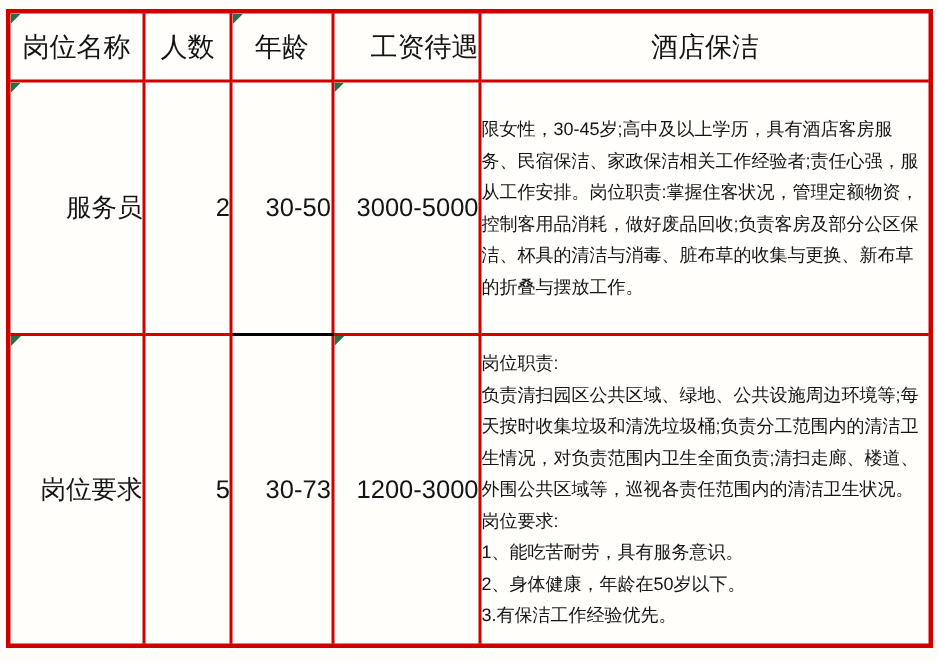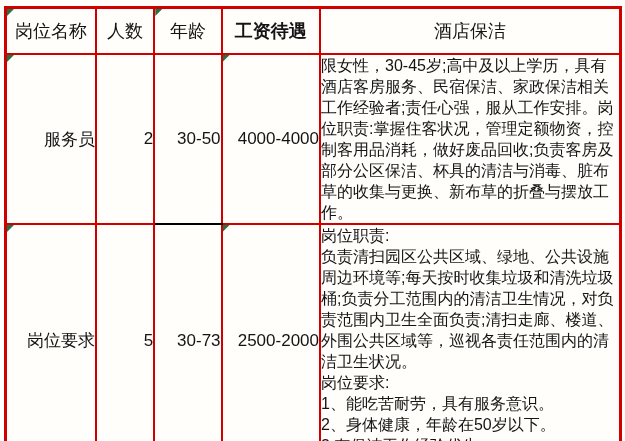--- a/index.html
+++ b/index.html
@@ -34,31 +34,31 @@
     overflow: hidden;
   }
   th.hdr {
     height: 44px;
     font-size: 18px;
     text-align: center;
     vertical-align: middle;
     position: relative;
     white-space: nowrap;
   }
-  th.hdr.bold { font-weight: bold; }
+  th.hdr.bold { font-weight: normal; text-align: right; }
   td.c-center {
     text-align: right;
     vertical-align: middle;
     font-size: 17px;
     position: relative;
   }
   td.c-req {
     text-align: left;
     vertical-align: middle;
-    font-size: 16px;
+    font-size: 12px;
     line-height: 21px;
     padding: 2px 1px 2px 3px;
     white-space: pre-wrap;
     word-break: break-all;
     position: relative;
   }
   tr.row1 > td { height: 167px; }
   tr.row2 > td { height: 205px; }
   
   tr.row1 td.seg-black-bottom { border-bottom-color: #000000; margin-top: 10px; }
@@ -113,38 +113,38 @@
         <span>服务员</span>
       </td>
       <td class="c-center">
         <span>2</span>
       </td>
       <td class="c-center seg-black-bottom">
         <span>30-50</span>
       </td>
       <td class="c-center">
         <span class="tri"></span>
-        <span>4000-4000</span>
+        <span>3000-5000</span>
       </td>
       <td class="c-req">限女性，30-45岁;高中及以上学历，具有酒店客房服务、民宿保洁、家政保洁相关工作经验者;责任心强，服从工作安排。岗位职责:掌握住客状况，管理定额物资，控制客用品消耗，做好废品回收;负责客房及部分公区保洁、杯具的清洁与消毒、脏布草的收集与更换、新布草的折叠与摆放工作。</td>
     </tr>
     <tr class="row2">
       <td class="c-center">
         <span class="tri"></span>
         <span>岗位要求</span>
       </td>
       <td class="c-center">
         <span>5</span>
       </td>
       <td class="c-center seg-black-top">
         <span>30-73</span>
       </td>
       <td class="c-center">
         <span class="tri"></span>
-        <span>2500-2000</span>
+        <span>1200-3000</span>
       </td>
       <td class="c-req">岗位职责:
 负责清扫园区公共区域、绿地、公共设施周边环境等;每天按时收集垃圾和清洗垃圾桶;负责分工范围内的清洁卫生情况，对负责范围内卫生全面负责;清扫走廊、楼道、外围公共区域等，巡视各责任范围内的清洁卫生状况。
 岗位要求:
 1、能吃苦耐劳，具有服务意识。
 2、身体健康，年龄在50岁以下。
 3.有保洁工作经验优先。</td>
     </tr>
   </tbody>
     </table>

